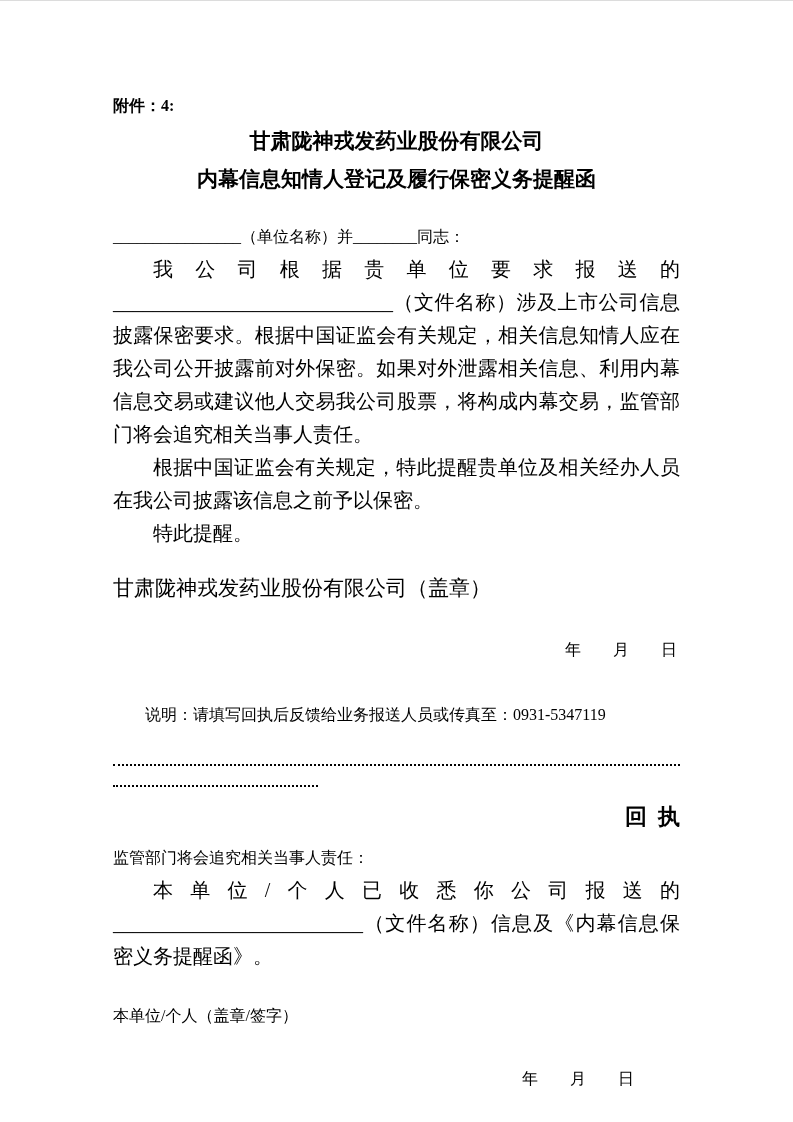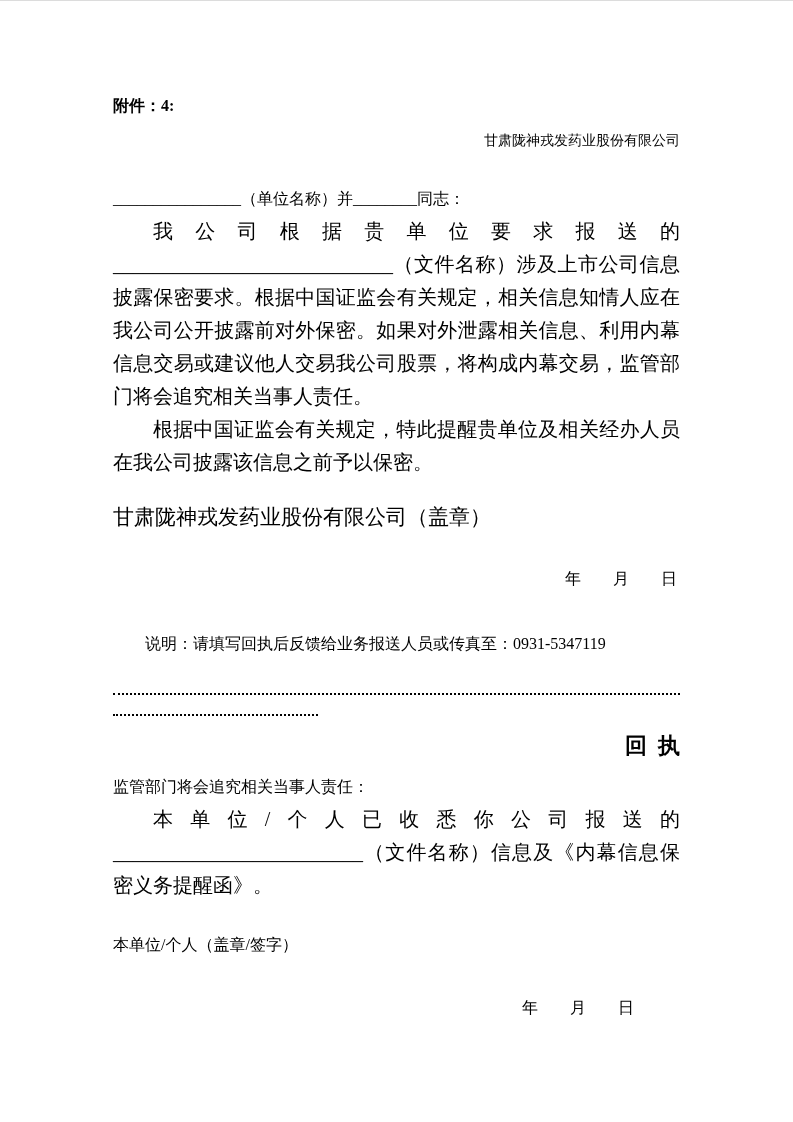--- a/index.html
+++ b/index.html
@@ -15,23 +15,23 @@
     padding:95px 113px 0 113px;
     border-top:1px solid #dcdcdc;
     overflow:hidden;
   }
   .attach-label {
     font-size:16px;
     font-weight:bold;
     line-height:20px;
   }
   .doc-title {
-    font-size:14px;
-    font-weight:normal;
-    text-align:right;
+    font-size:21px;
+    font-weight:bold;
+    text-align:center;
     line-height:26px;
     margin-top:12px;
   }
   .doc-subtitle {
     font-size:21px;
     font-weight:bold;
     text-align:center;
     line-height:26px;
     margin-top:12px;
   }
@@ -100,27 +100,29 @@
 </style>
 </head>
 <body>
 
 <div class="page">
 
   <div class="attach-label">附件：4:</div>
 
   <div class="doc-title">甘肃陇神戎发药业股份有限公司</div>
 
+  <div class="doc-subtitle">内幕信息知情人登记及履行保密义务提醒函</div>
 
   <div class="body-line salutation-line">________________（单位名称）并________同志：</div>
 
   <div class="para">我公司根据贵单位要求报送的____________________________（文件名称）涉及上市公司信息披露保密要求。根据中国证监会有关规定，相关信息知情人应在我公司公开披露前对外保密。如果对外泄露相关信息、利用内幕信息交易或建议他人交易我公司股票，将构成内幕交易，监管部门将会追究相关当事人责任。</div>
 
   <div class="para">根据中国证监会有关规定，特此提醒贵单位及相关经办人员在我公司披露该信息之前予以保密。</div>
 
+  <div class="para">特此提醒。</div>
 
   <div class="seal-line">甘肃陇神戎发药业股份有限公司（盖章）</div>
 
   <div class="date-line">年　　月　　日</div>
 
   <div class="note-line">说明：请填写回执后反馈给业务报送人员或传真至：0931-5347119</div>
 
   <div class="dotted-rule full"></div>
 
   <div class="dotted-rule short"></div>

